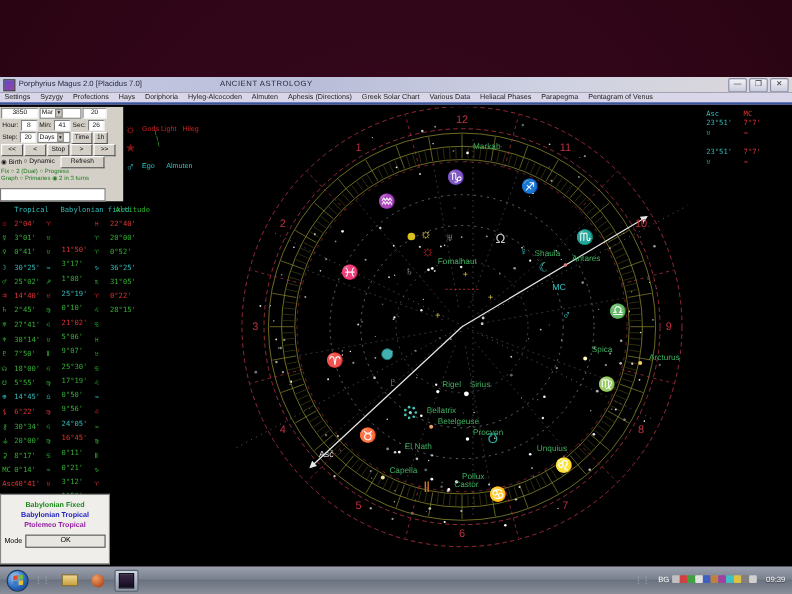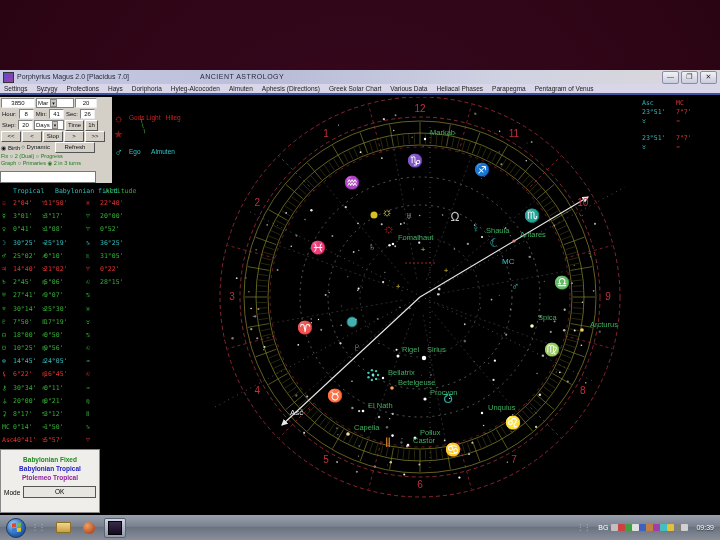--- a/index.html
+++ b/index.html
@@ -41,21 +41,21 @@
   .whitebox{position:absolute;top:74px;left:0;width:96px;height:12px;background:#fff;border:1px solid #777;box-sizing:border-box;}
   
   .ptable{position:absolute;top:88px;left:0;width:130px;height:264px;
     font-family:"DejaVu Sans Mono", monospace;font-size:6.5px;}
   .phead{position:relative;height:12px;color:#30b8b8;text-decoration:underline;}
   .phead .h1{position:absolute;left:13px;top:2px;}
   .phead .h2{position:absolute;left:55px;top:2px;}
   .phead .h3{position:absolute;left:105px;top:2px;color:#30b030;}
   .prow{position:relative;height:13.2px;}
   .prow span{position:absolute;top:2px;white-space:nowrap;}
-  .pg{left:2px;} .pv1{left:13px;} .ps1{left:42px;} .pv2{left:44px;} .ps2{left:86px;} .pv3{left:100px;}
+  .pg{left:2px;} .pv1{left:13px;} .ps1{left:42px;} .pv2{left:56px;margin-top:24px;} .ps2{left:86px;} .pv3{left:100px;}
   .c-red{color:#e03434;} .c-green{color:#34b034;} .c-cyan{color:#34bcbc;}
   
   .mdlg{position:absolute;top:352px;left:0;width:100px;height:64px;background:#f0eeea;
     border:1px solid #888;box-sizing:border-box;font-size:6.5px;padding:5px 3px 2px 3px;}
   .mline{text-align:center;height:9px;line-height:9px;font-weight:bold;}
   .mfoot{display:flex;align-items:center;margin-top:4px;gap:3px;}
   .okbtn{flex:1;border:1px solid #555;background:#e8e6e0;text-align:center;height:10px;line-height:10px;}
   
   .legend{position:absolute;top:12px;left:112px;width:120px;font-size:6.5px;}
   .lrow{display:flex;align-items:center;height:17px;gap:4px;white-space:pre;}
@@ -252,21 +252,21 @@
             <div class="prow c-green">
               <span class="pg">☊</span>
               <span class="pv1">18°00'</span>
               <span class="ps1">♌</span>
               <span class="pv2">0°50'</span>
               <span class="ps2">♋</span>
               <span class="pv3"></span>
             </div>
             <div class="prow c-green">
               <span class="pg">☋</span>
-              <span class="pv1">10°25'</span>
+              <span class="pv1">5°55'</span>
               <span class="ps1">♍</span>
               <span class="pv2">9°56'</span>
               <span class="ps2">♌</span>
               <span class="pv3"></span>
             </div>
             <div class="prow c-cyan">
               <span class="pg">⊕</span>
               <span class="pv1">14°45'</span>
               <span class="ps1">♎</span>
               <span class="pv2">24°05'</span>

